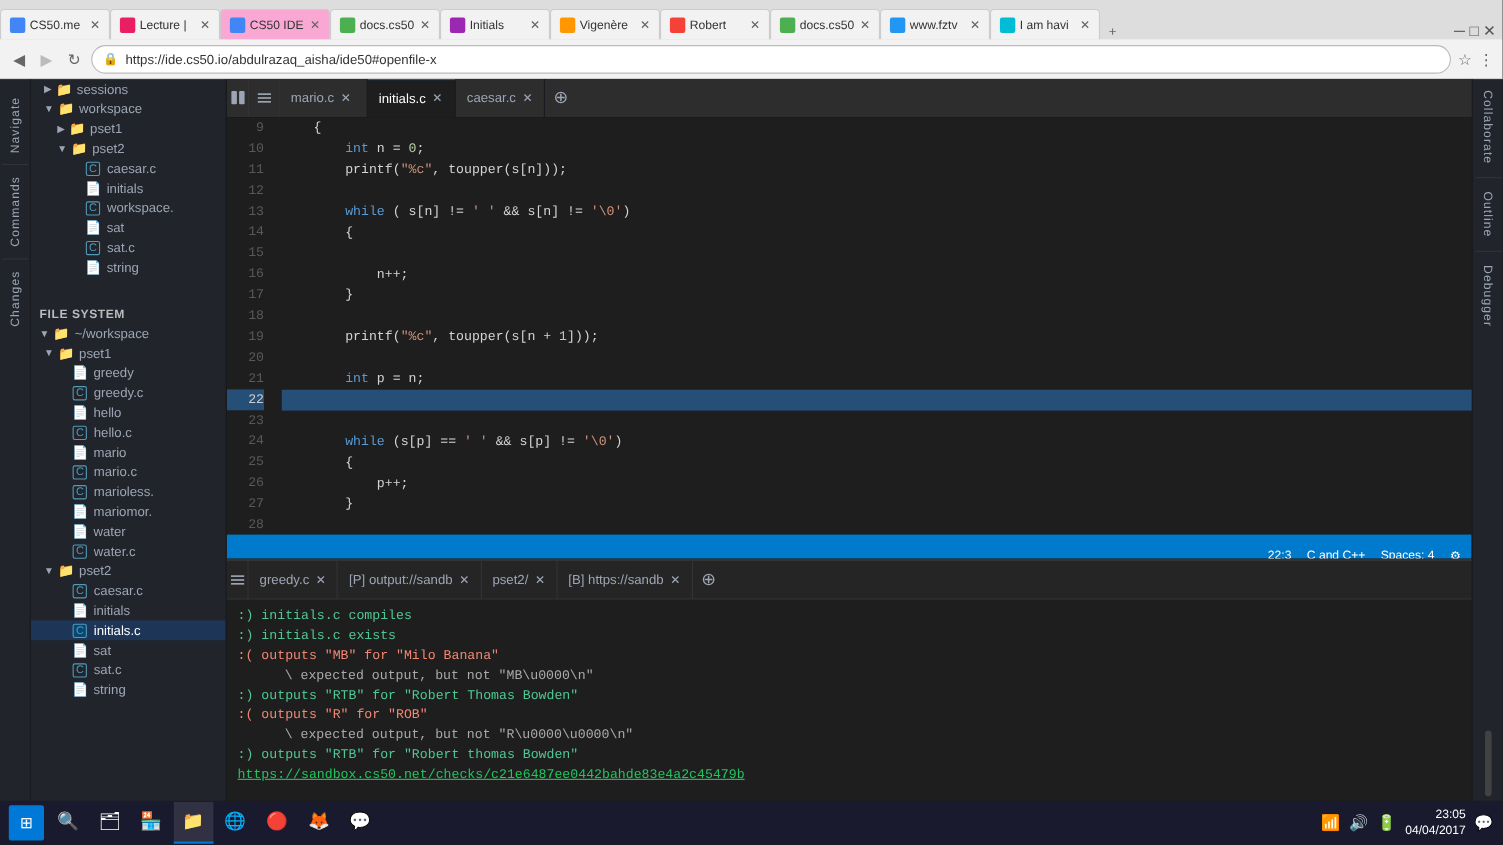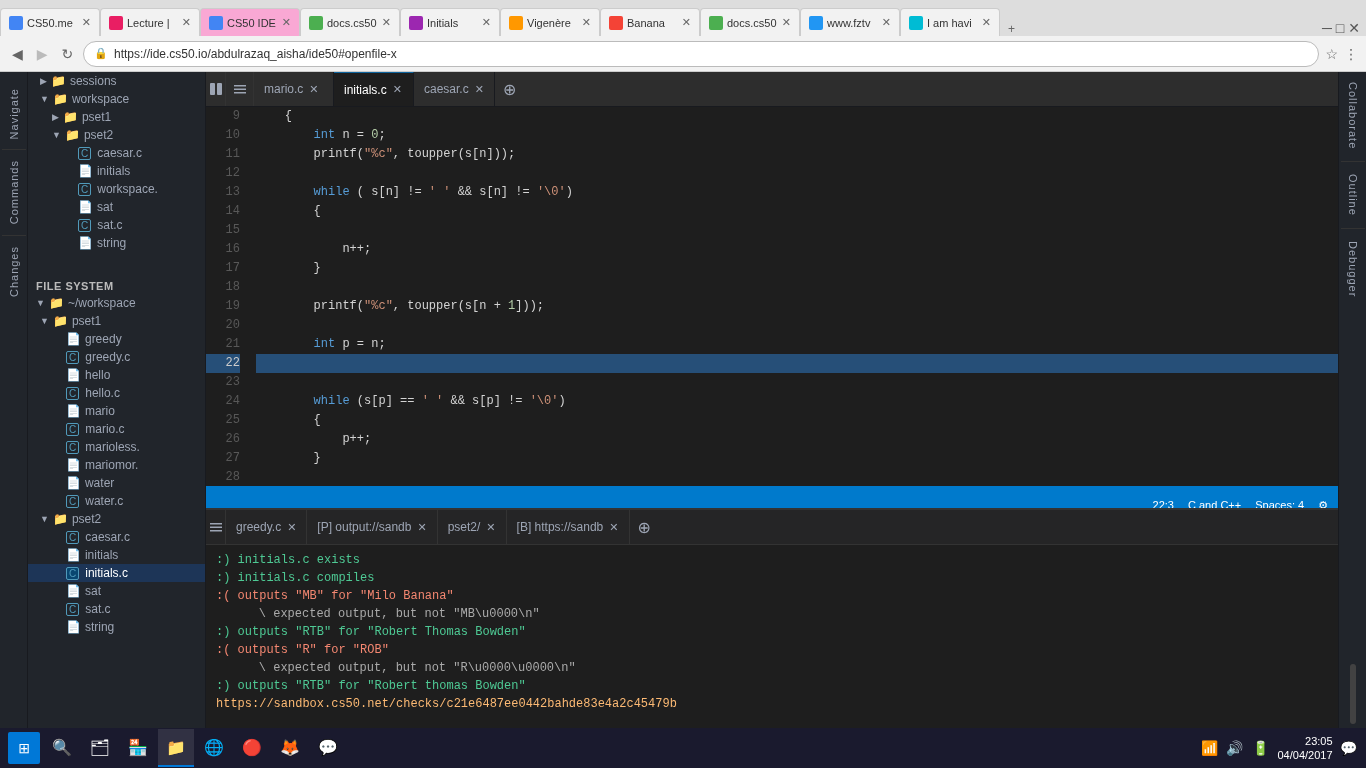--- a/index.html
+++ b/index.html
@@ -51,21 +51,21 @@
     .status-bar { height: 22px; background: #007acc; display: flex; align-items: center; padding: 0 10px; font-size: 11px; color: #fff; gap: 16px; }
 
     
     .bottom-area { height: 220px; background: #1e1e1e; border-top: 2px solid #333; display: flex; flex-direction: column; }
     .terminal-tabs { display: flex; align-items: center; background: #252526; height: 35px; border-bottom: 1px solid #333; }
     .terminal-tab { display: flex; align-items: center; padding: 0 10px; height: 35px; font-size: 12px; color: #9da5b4; cursor: pointer; gap: 6px; border-right: 1px solid #333; }
     .terminal-tab .tab-close-btn { font-size: 11px; }
     .terminal-content { flex: 1; padding: 6px 10px; font-family: 'Courier New', monospace; font-size: 12px; line-height: 18px; overflow-y: auto; color: #cccccc; }
     .t-green { color: #4ec994; }
     .t-red { color: #f48771; }
-    .t-normal { color: #fdba74; }
+    .t-normal { color: #22c55e; text-decoration: underline; }
     .t-indent { padding-left: 14px; color: #aaa; }
 
     
     .right-sidebar { width: 28px; background: #21252b; display: flex; flex-direction: column; align-items: center; padding-top: 4px; gap: 2px; border-left: 1px solid #181a1f; }
 
     
     ::-webkit-scrollbar { width: 6px; height: 6px; }
     ::-webkit-scrollbar-track { background: #1e1e1e; }
     ::-webkit-scrollbar-thumb { background: #424242; border-radius: 3px; }
 
@@ -107,21 +107,21 @@
       <span class="tab-title">Initials</span>
       <span class="tab-close">✕</span>
     </div>
     <div class="browser-tab">
       <div class="tab-favicon" style="background:#ff9800;"></div>
       <span class="tab-title">Vigenère</span>
       <span class="tab-close">✕</span>
     </div>
     <div class="browser-tab">
       <div class="tab-favicon" style="background:#f44336;"></div>
-      <span class="tab-title">Banana</span>
+      <span class="tab-title">Robert</span>
       <span class="tab-close">✕</span>
     </div>
     <div class="browser-tab">
       <div class="tab-favicon" style="background:#4caf50;"></div>
       <span class="tab-title">docs.cs50</span>
       <span class="tab-close">✕</span>
     </div>
     <div class="browser-tab">
       <div class="tab-favicon" style="background:#2196f3;"></div>
       <span class="tab-title">www.fztv</span>
@@ -438,22 +438,22 @@
           <span>pset2/</span>
           <span class="tab-close-btn">✕</span>
         </div>
         <div class="terminal-tab">
           <span>[B] https://sandb</span>
           <span class="tab-close-btn">✕</span>
         </div>
         <div class="tab-add-btn">⊕</div>
       </div>
       <div class="terminal-content">
+        <div><span class="t-green">:) initials.c compiles</span></div>
         <div><span class="t-green">:) initials.c exists</span></div>
-        <div><span class="t-green">:) initials.c compiles</span></div>
         <div><span class="t-red">:( outputs "MB" for "Milo Banana"</span></div>
         <div><span class="t-indent">&nbsp;&nbsp;&nbsp;&nbsp;\ expected output, but not "MB\u0000\n"</span></div>
         <div><span class="t-green">:) outputs "RTB" for "Robert Thomas Bowden"</span></div>
         <div><span class="t-red">:( outputs "R" for "ROB"</span></div>
         <div><span class="t-indent">&nbsp;&nbsp;&nbsp;&nbsp;\ expected output, but not "R\u0000\u0000\n"</span></div>
         <div><span class="t-green">:) outputs "RTB" for "Robert thomas Bowden"</span></div>
         <div><span class="t-normal">https://sandbox.cs50.net/checks/c21e6487ee0442bahde83e4a2c45479b</span></div>
       </div>
     </div>
   </div>

